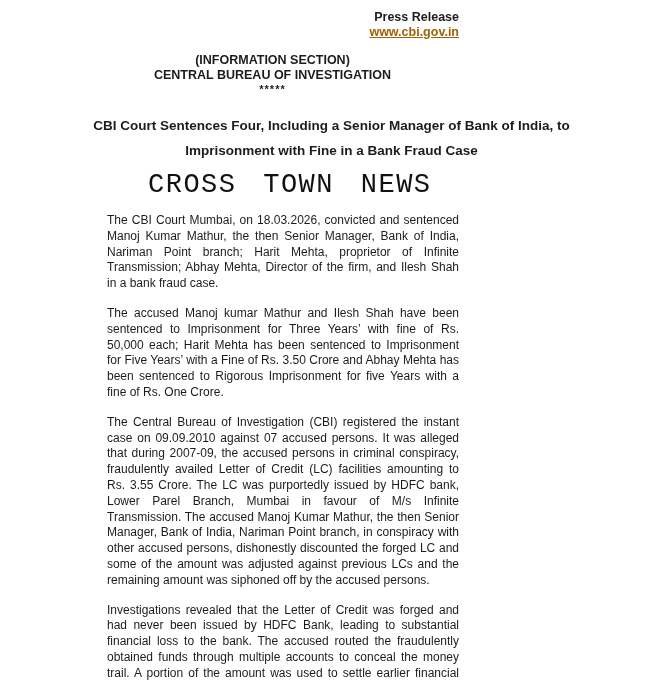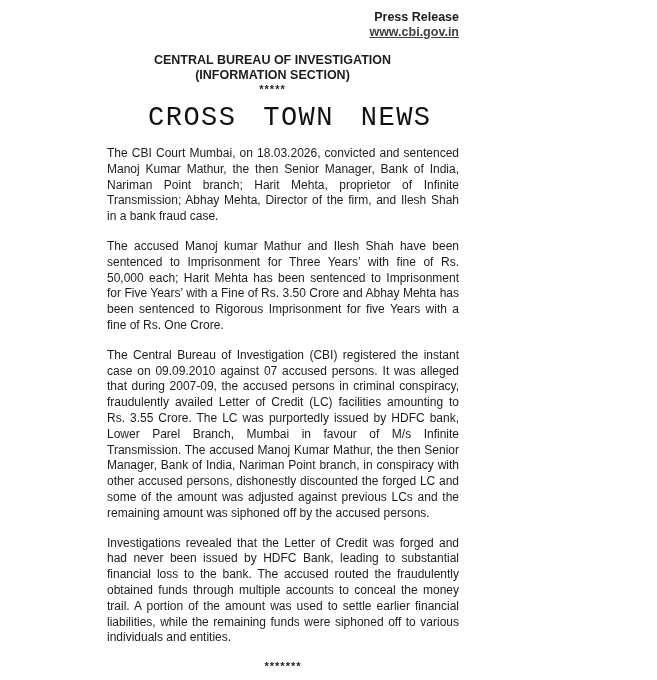--- a/index.html
+++ b/index.html
@@ -21,21 +21,21 @@
     padding: 10px 80px 0 86px;
   }
   .top-right {
     text-align: right;
     font-size: 12.5px;
     font-weight: bold;
     line-height: 15px;
   }
   .website-link {
     display: inline-block;
-    color: #404040;
+    color: #a16207;
     text-decoration: underline;
     font-weight: bold;
     font-size: 12.5px;
     cursor: pointer;
   }
   .org-header {
     margin-top: 13px;
     text-align: center;
     font-weight: bold;
     font-size: 12.5px;
@@ -98,25 +98,26 @@
 <body>
 
 <div class="page">
 
   <div class="top-right">
     <div>Press Release</div>
     <a class="website-link" href="#">www.cbi.gov.in</a>
   </div>
 
   <div class="org-header">
+    <div>(INFORMATION SECTION)</div>
     <div>CENTRAL BUREAU OF INVESTIGATION</div>
-    <div>(INFORMATION SECTION)</div>
     <div class="separator">*****</div>
   </div>
 
+  <div class="headline">CBI Court Sentences Four, Including a Senior Manager of Bank of India, to Imprisonment with Fine in a Bank Fraud Case</div>
 
   <div class="masthead">
     <div class="masthead-name">CROSS TOWN NEWS</div>
   </div>
 
   <div class="article">
     <p>The CBI Court Mumbai, on 18.03.2026, convicted and sentenced Manoj Kumar Mathur, the then Senior Manager, Bank of India, Nariman Point branch; Harit Mehta, proprietor of Infinite Transmission; Abhay Mehta, Director of the firm, and Ilesh Shah in a bank fraud case.</p>
     <p>The accused Manoj kumar Mathur and Ilesh Shah have been sentenced to Imprisonment for Three Years’ with fine of Rs. 50,000 each; Harit Mehta has been sentenced to Imprisonment for Five Years’ with a Fine of Rs. 3.50 Crore and Abhay Mehta has been sentenced to Rigorous Imprisonment for five Years with a fine of Rs. One Crore.</p>
     <p>The Central Bureau of Investigation (CBI) registered the instant case on 09.09.2010 against 07 accused persons. It was alleged that during 2007-09, the accused persons in criminal conspiracy, fraudulently availed Letter of Credit (LC) facilities amounting to Rs. 3.55 Crore. The LC was purportedly issued by HDFC bank, Lower Parel Branch, Mumbai in favour of M/s Infinite Transmission. The accused Manoj Kumar Mathur, the then Senior Manager, Bank of India, Nariman Point branch, in conspiracy with other accused persons, dishonestly discounted the forged LC and some of the amount was adjusted against previous LCs and the remaining amount was siphoned off by the accused persons.</p>
     <p>Investigations revealed that the Letter of Credit was forged and had never been issued by HDFC Bank, leading to substantial financial loss to the bank. The accused routed the fraudulently obtained funds through multiple accounts to conceal the money trail. A portion of the amount was used to settle earlier financial liabilities, while the remaining funds were siphoned off to various individuals and entities.</p>

